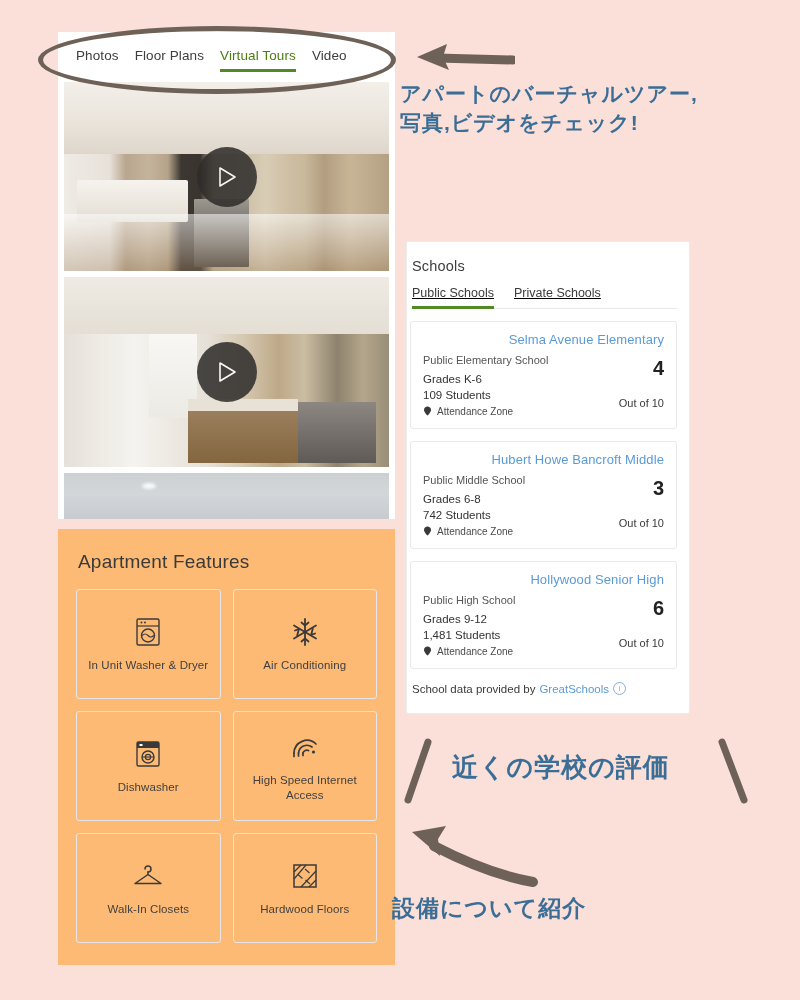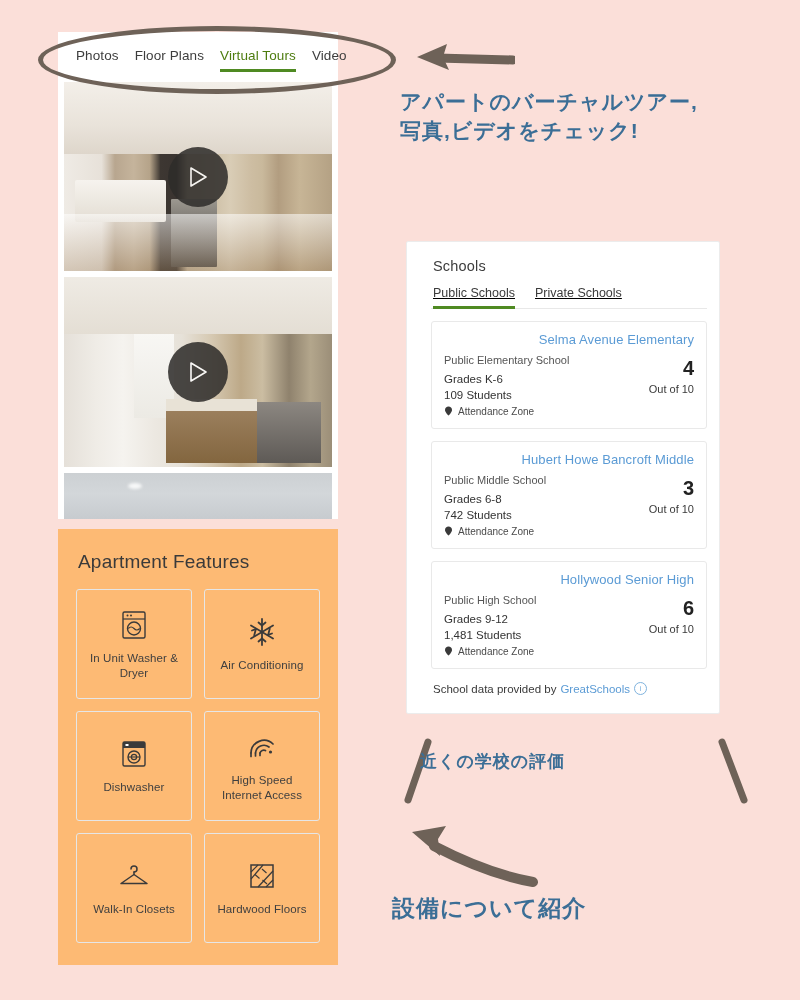--- a/index.html
+++ b/index.html
@@ -14,21 +14,21 @@
     position: relative;
     overflow: hidden;
     -webkit-font-smoothing: antialiased;
   }
 
   
   .left-col {
     position: absolute;
     left: 58px;
     top: 32px;
-    width: 280px;
+    width: 337px;
   }
 
   .tabs-bar {
     background: #ffffff;
     padding: 16px 18px 10px 18px;
     display: flex;
     align-items: flex-end;
     gap: 16px;
   }
   .tab {
@@ -206,26 +206,26 @@
     text-align: center;
     line-height: 1.3;
     letter-spacing: 0.1px;
   }
 
   
   .schools-panel {
     position: absolute;
     left: 406px;
     top: 241px;
-    width: 314px;
+    width: 284px;
     background: #ffffff;
     border: 1px solid #ececec;
     border-radius: 2px;
     box-sizing: border-box;
-    padding: 12px 12px 10px 24px;
+    padding: 12px 12px 10px 3px;
   }
   .schools-title {
     font-size: 14.5px;
     color: #3c3c3c;
     margin: 4px 2px 12px 2px;
     letter-spacing: 0.2px;
   }
   .schools-tabs {
     display: flex;
     gap: 20px;
@@ -285,21 +285,21 @@
   }
   .rating-num {
     font-size: 20px;
     font-weight: bold;
     color: #222;
     line-height: 1;
   }
   .rating-out {
     font-size: 11px;
     color: #3a3a3a;
-    margin-top: 5px;
+    margin-top: 19px;
   }
   .schools-footer {
     font-size: 11.5px;
     color: #3a3a3a;
     margin: 13px 2px 8px 2px;
     display: flex;
     align-items: center;
     gap: 4px;
   }
   .gs-link { color: #5b9bd5; cursor: pointer; }
@@ -318,22 +318,22 @@
   
   .anno {
     position: absolute;
     color: #3b6e96;
     font-weight: bold;
     letter-spacing: 1px;
     line-height: 1.38;
     white-space: pre-line;
     pointer-events: none;
   }
-  #anno-tours  { left: 400px; top: 88px;  font-size: 21px; }
-  #anno-schools{ left: 420px; top: 750px; font-size: 17px; font-family: Liberation Serif, serif; }
+  #anno-tours  { left: 400px; top: 80px;  font-size: 21px; }
+  #anno-schools{ left: 452px; top: 750px; font-size: 26px; font-family: Liberation Serif, serif; }
   #anno-amen   { left: 392px; top: 893px; font-size: 23px; }
 
   .anno-svg { position: absolute; pointer-events: none; }
 
   .ellipse-hl {
     position: absolute;
     left: 38px; top: 26px;
     width: 348px; height: 58px;
     border: 5px solid #6e6258;
     border-radius: 50%;

